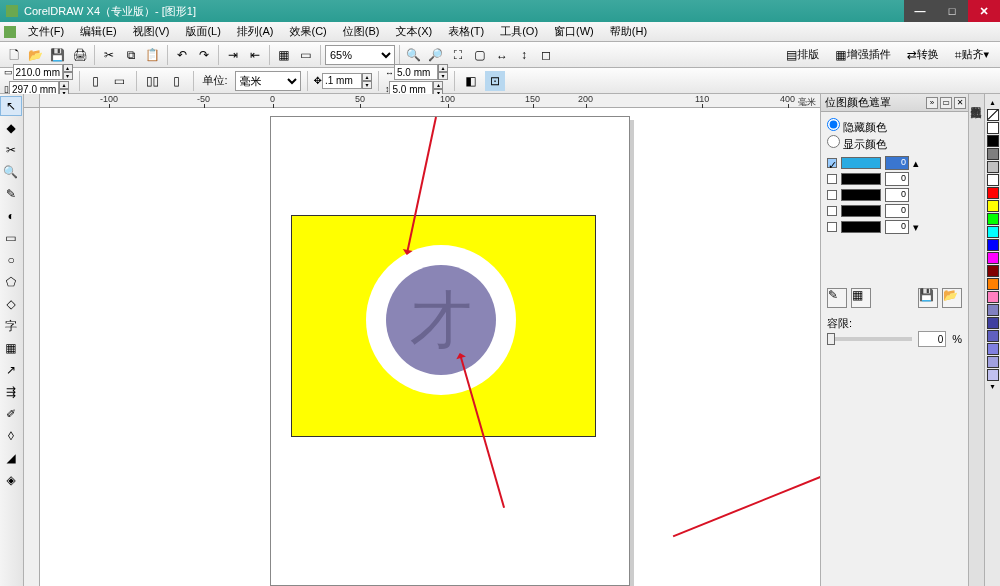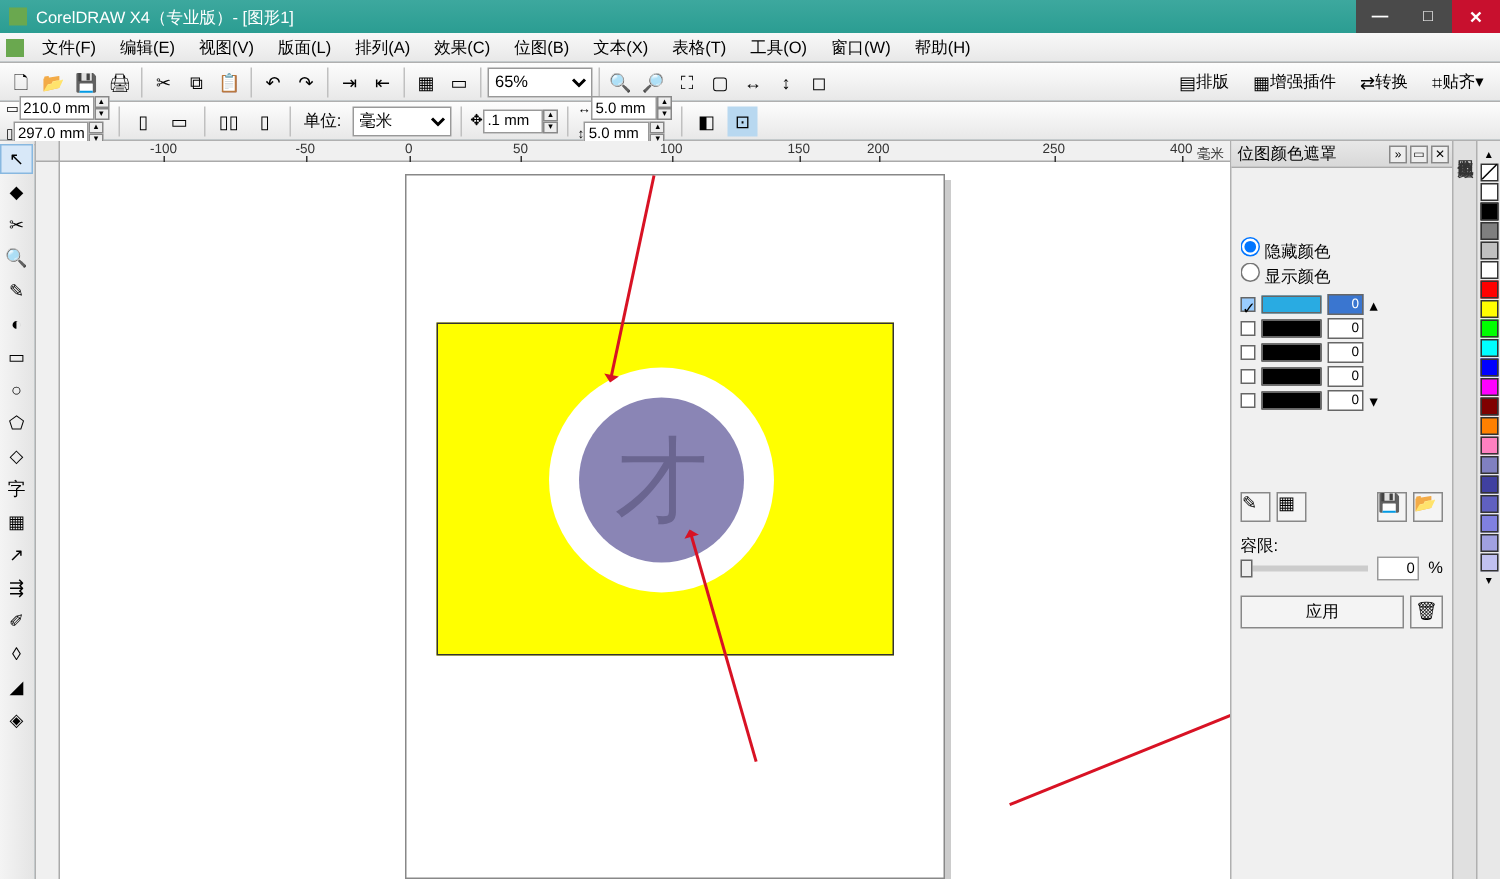--- a/index.html
+++ b/index.html
@@ -57,21 +57,21 @@
 .ar2::before { content: ''; position: absolute; top: -6px; left: -4px; border: 5px solid transparent; border-bottom-color: #d81224; }
 .ar3 { position: absolute; top: 360px; left: 620px; width: 180px; height: 2px; background: #d81224; transform-origin: right; transform: rotate(-22deg); }
 .ar3::after { content: ''; position: absolute; right: -6px; top: -4px; border: 5px solid transparent; border-left-color: #d81224; }
 .munit { position: absolute; top: 2px; right: 4px; font-size: 9px; color: #333; }
 
 
 .docker { width: 148px; background: #f0f0f0; border-left: 1px solid #b0b0b0; display: flex; flex-direction: column; }
 .docker .dtitle { height: 18px; background: linear-gradient(#e8e8e8, #d8d8d8); border-bottom: 1px solid #aaa; display: flex; align-items: center; padding: 0 4px; font-size: 11px; position: relative; }
 .docker .dtitle .dctl { position: absolute; right: 2px; display: flex; gap: 2px; }
 .docker .dtitle .dctl div { width: 12px; height: 12px; border: 1px solid #888; background: #eee; font-size: 8px; text-align: center; line-height: 10px; }
-.docker .body { padding: 6px; font-size: 11px; margin-top: 40px; }
+.docker .body { padding: 6px; font-size: 11px; }
 .docker .colorrow { display: flex; align-items: center; gap: 4px; margin-bottom: 2px; }
 .docker .cb { width: 10px; height: 10px; border: 1px solid #666; background: #fff; }
 .docker .csw { width: 40px; height: 12px; border: 1px solid #666; }
 .docker .cval { width: 24px; height: 14px; border: 1px solid #666; background: #fff; text-align: right; padding-right: 2px; font-size: 9px; }
 .docker .body2 { padding: 6px; margin-top: 40px; }
 .docker .dbtns { display: flex; gap: 4px; margin-bottom: 8px; }
 .docker .dbtn { width: 20px; height: 20px; border: 1px solid #888; background: #f4f4f4; }
 .docker .slider { display: flex; align-items: center; gap: 6px; }
 .docker .slwrap { flex: 1; height: 4px; background: #ccc; position: relative; }
 .docker .slwrap .thumb { position: absolute; left: 0; top: -4px; width: 8px; height: 12px; background: #eee; border: 1px solid #666; }
@@ -339,25 +339,25 @@
       </div>
   </div>
 
   <div class="canvaswrap">
     <div class="ruler-c"></div>
     <div class="ruler-h">
       <span class="munit">毫米</span>
       <span class="tick" style="left:60px">-100</span>
       <span class="tick" style="left:157px">-50</span>
       <span class="tick" style="left:230px">0</span>
-      <span class="tick" style="left:302px">50</span>
+      <span class="tick" style="left:315px">50</span>
       <span class="tick" style="left:400px">100</span>
       <span class="tick" style="left:485px">150</span>
       <span class="tick" style="left:538px">200</span>
-      <span class="tick" style="left:655px">250</span>
+      <span class="tick" style="left:655px">110</span>
       <span class="tick" style="left:740px">400</span>
     </div>
     <div class="ruler-v"></div>
     <div class="cvs">
       <div class="page">
         <div class="yrect"></div>
         <div class="wcirc"></div>
         <div class="pcirc">
             <span>才</span>
           </div>
@@ -416,24 +416,20 @@
         <div class="dbtn"><span class="ic">💾</span></div>
         <div class="dbtn"><span class="ic">📂</span></div>
       </div>
       <div>容限:</div>
       <div class="slider">
         <div class="slwrap">
             <div class="thumb"></div>
           </div>
         <input class="inp" style="width: 28px; text-align: right;" value="0">
         <span>%</span>
-      </div>
-      <div class="applyrow">
-        <div class="applybtn">应用</div>
-        <div class="delbtn"><span class="ic">🗑</span></div>
       </div>
     </div>
   </div>
 
   <div class="vtab"><span>位图颜色遮罩</span></div>
 
   <div class="palette">
     <div class="arrU">▴</div>
     <div class="sw noc"></div>
     <div class="sw" style="background: rgb(255, 255, 255);"></div>

